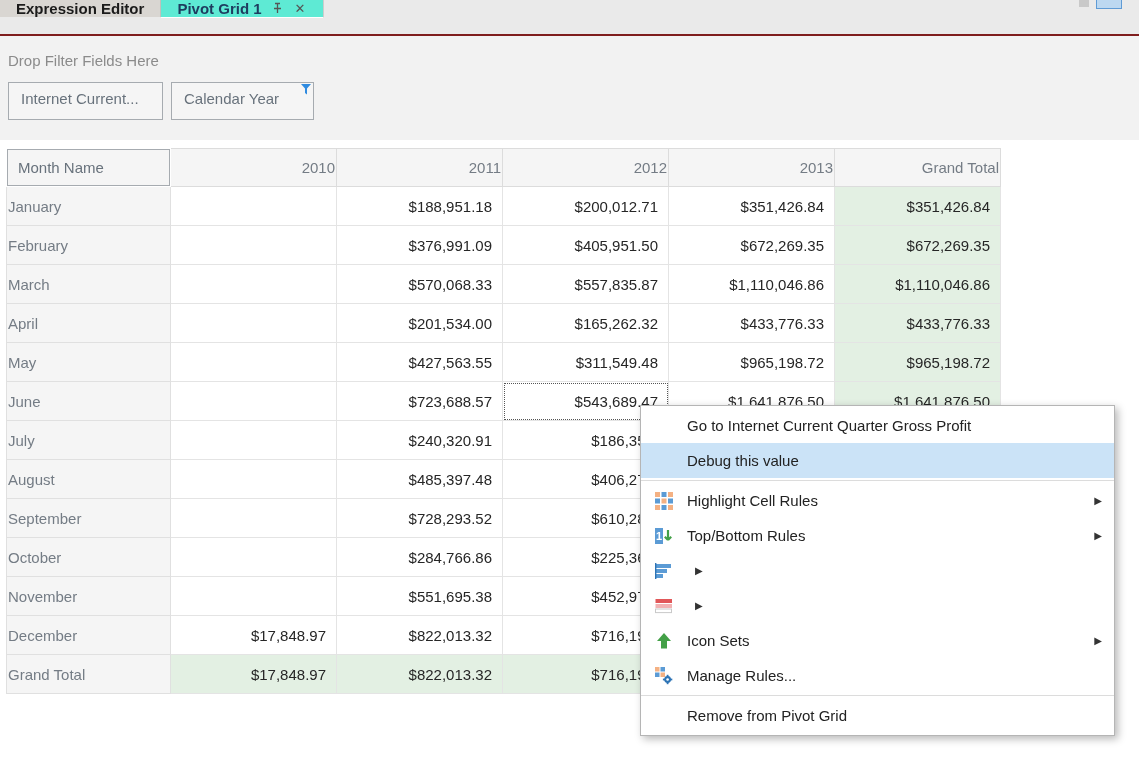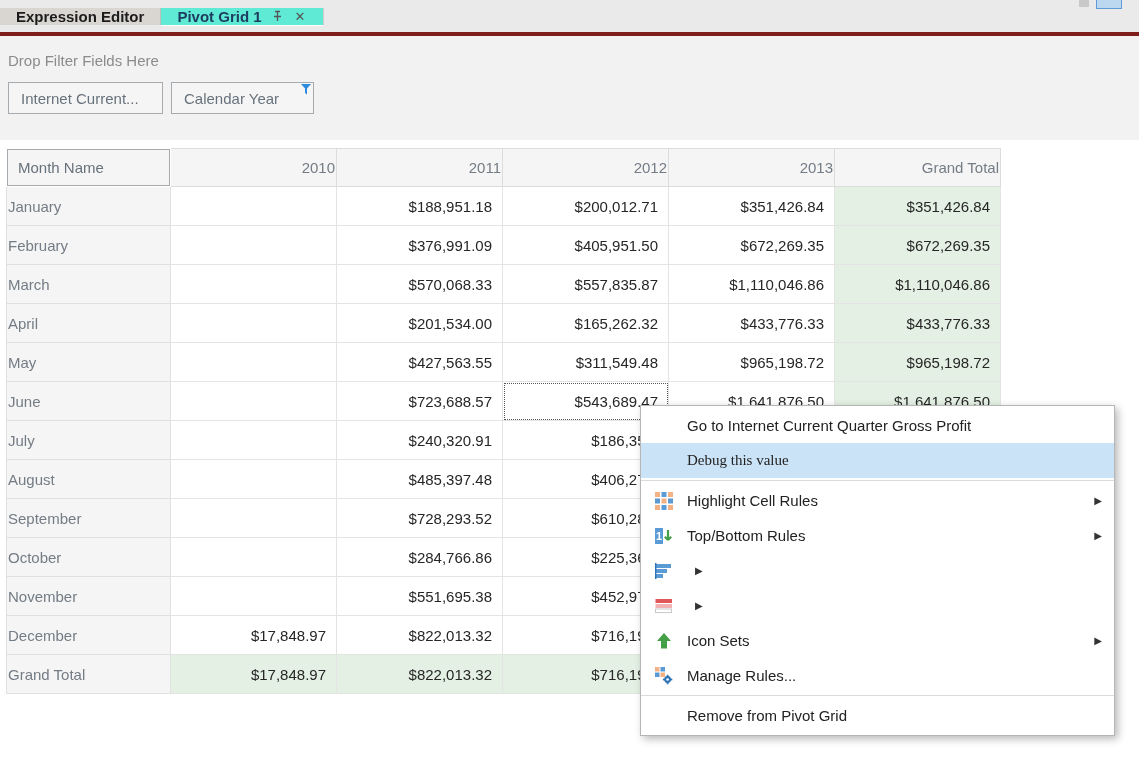--- a/index.html
+++ b/index.html
@@ -6,21 +6,21 @@
   html,body { margin:0; padding:0; }
   body {
     width:1139px; height:759px; overflow:hidden; position:relative;
     background:#ffffff; font-family:"Liberation Sans", sans-serif;
     -webkit-font-smoothing:antialiased;
   }
 
   
   .tabbar {
     position:relative; height:36px; background:#eaeaea;
-    border-bottom:4px solid #7f1d1d; display:flex; align-items:center;
+    border-bottom:2px solid #7f1d1d; display:flex; align-items:flex-start;
   }
   .tab { display:flex; align-items:center; padding:0 16px; font-size:15px; font-weight:700; cursor:default; }
   .tab.inactive { background:#d9d6d2; color:#1b1b1b; border-right:1px solid #c2bfbb; }
   .tab.active { background:#5eead4; color:#1e3c5f; border-right:1px solid #cccccc; gap:9px; margin-bottom:-1px; border-bottom:1px solid #ffffff; }
   .tab .pin { display:flex; align-items:center; }
   .tab .close { color:#555; font-size:13px; font-weight:400; line-height:1; padding:2px; }
   .toolbar-fragment {
     position:absolute; top:0; right:17px; width:26px; height:9px;
     background:#bcd8f1; border:1px solid #5f9bd5; border-top:none;
   }
@@ -29,21 +29,21 @@
     background:#c9c9c9;
   }
 
   
   .content { position:relative; height:723px; background:#ffffff; }
 
   .filter-zone { background:#f2f2f2; height:104px; }
   .drop-hint { color:#8b8b8b; font-size:15px; padding:16px 12px 0 8px; }
   .chips { display:flex; gap:8px; margin:13px 0 0 8px; }
   .chip {
-    position:relative; height:32px; line-height:32px; padding:0 12px;
+    position:relative; height:38px; line-height:32px; padding:0 12px;
     background:#f5f5f5; border:1px solid #a6abb0; color:#68727c; font-size:15px;
     white-space:nowrap;
   }
   .chip.w1 { min-width:155px; }
   .chip.w2 { min-width:143px; }
   .funnel { position:absolute; top:1px; right:1px; }
 
   
   table.pivot { border-collapse:collapse; table-layout:fixed; margin:8px 0 0 6px; }
   table.pivot col.c0 { width:164px; }
@@ -65,21 +65,21 @@
   .cell.green { background:#e3f0e3; }
   .cell.focused { outline:1px dotted #555; outline-offset:-2px;margin-left:28px; }
 
   
   .menu {
     position:absolute; left:640px; top:369px; width:475px; z-index:10;
     background:#ffffff; border:1px solid #b5b5b5; padding:2px 0;
     box-shadow:3px 3px 8px rgba(0,0,0,0.28);
   }
   .mi { display:flex; align-items:center; height:35px; padding:0 12px 0 12px; font-size:15px; color:#222222; cursor:default; }
-  .mi.hl { background:#cbe3f7;font-family:Liberation Serif, serif; }
+  .mi.hl { background:#cbe3f7; }
   .mic { width:22px; height:20px; flex:0 0 22px; margin-right:12px; display:flex; align-items:center; justify-content:center; }
   .mlabel { flex:1 1 auto; white-space:nowrap; }
   .arrow { font-size:10px; color:#333; margin-left:8px; }
   .sep { height:1px; background:#dcdcdc; margin:2px 0; }
 </style>
 </head>
 <body>
 
 <div class="tabbar">
   <div class="tab inactive">

